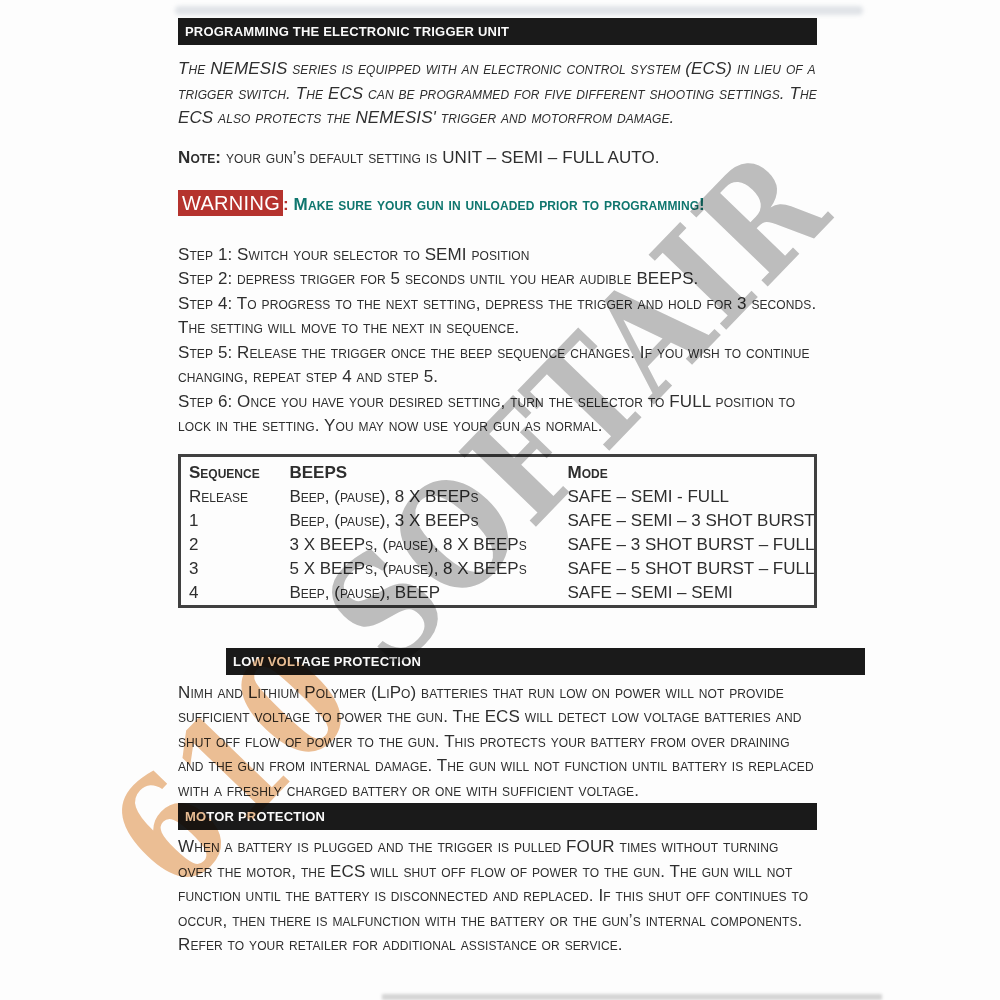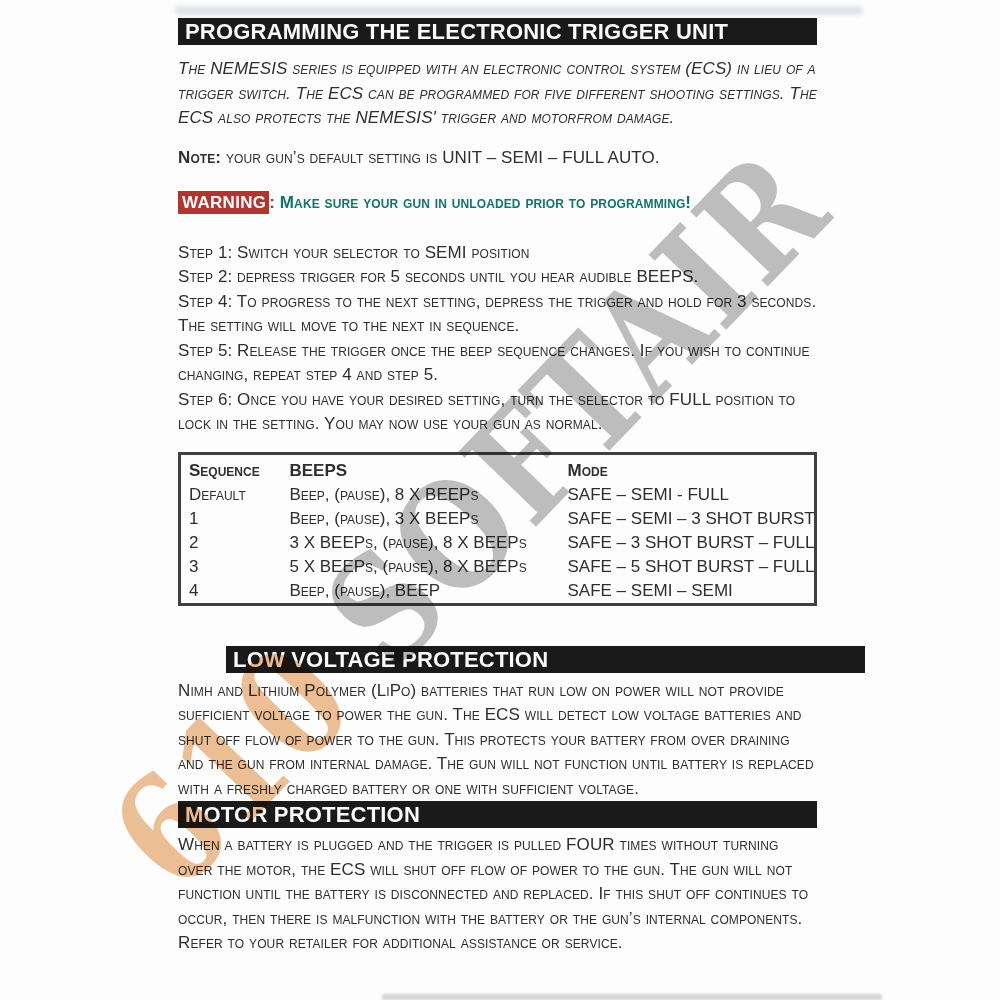--- a/index.html
+++ b/index.html
@@ -10,35 +10,35 @@
   .top-smudge{
     position:absolute;left:175px;top:6px;width:688px;height:9px;
     background:rgba(150,160,175,0.28);filter:blur(2px);border-radius:4px;
   }
   .bottom-smudge{
     position:absolute;left:382px;top:994px;width:500px;height:6px;
     background:rgba(120,120,120,0.30);filter:blur(1.5px);
   }
   .content{position:absolute;left:178px;top:18px;width:639px;}
   .sec-bar{
-    background:#1a1a1a;color:#fafafa;font-weight:bold;font-size:22px;
+    background:#1a1a1a;color:#fafafa;font-weight:bold;font-size:13px;
     height:27px;line-height:28px;padding-left:7px;letter-spacing:0.2px;
     box-sizing:border-box;width:100%;
   }
   .bodytext{
     font-variant:small-caps;font-size:17px;line-height:24.5px;
     color:#2e2e2e;letter-spacing:0.1px;margin:0;
   }
   .intro{margin-top:12px;font-style:italic;}
   .note-line{margin-top:15px;}
   .note-label{font-weight:bold;}
   .warning-line{margin-top:21px;font-weight:bold;}
   .warning-badge{
-    background:#b5332e;color:#ffffff;font-weight:bold;font-variant:normal;
-    font-size:17px;padding:2px 3px 2px 4px;letter-spacing:0.3px;
+    background:#b5332e;color:#ffffff;font-weight:normal;font-variant:normal;
+    font-size:20px;padding:2px 3px 2px 4px;letter-spacing:0.3px;
   }
   .warning-colon{color:#b5322e;}
   .warning-text{color:#0f766e;}
   .steps{margin-top:25px;}
   .steps p{margin:0;}
   .seq-table{
     margin-top:15px;width:100%;border:3px solid #404040;border-collapse:collapse;
     font-variant:small-caps;font-size:17px;color:#2e2e2e;table-layout:fixed;
   }
   .seq-table td,.seq-table th{
@@ -93,21 +93,21 @@
           <col class="col-beeps">
           <col>
         </colgroup>
       <tbody>
           <tr>
         <th>Sequence</th>
         <th>BEEPS</th>
         <th>Mode</th>
       </tr>
       <tr>
-        <td>Default</td>
+        <td>Release</td>
         <td>Beep, (pause), 8 X BEEPs</td>
         <td>SAFE – SEMI - FULL</td>
       </tr>
       <tr>
         <td>1</td>
         <td>Beep, (pause), 3 X BEEPs</td>
         <td>SAFE – SEMI – 3 SHOT BURST</td>
       </tr>
       <tr>
         <td>2</td>

